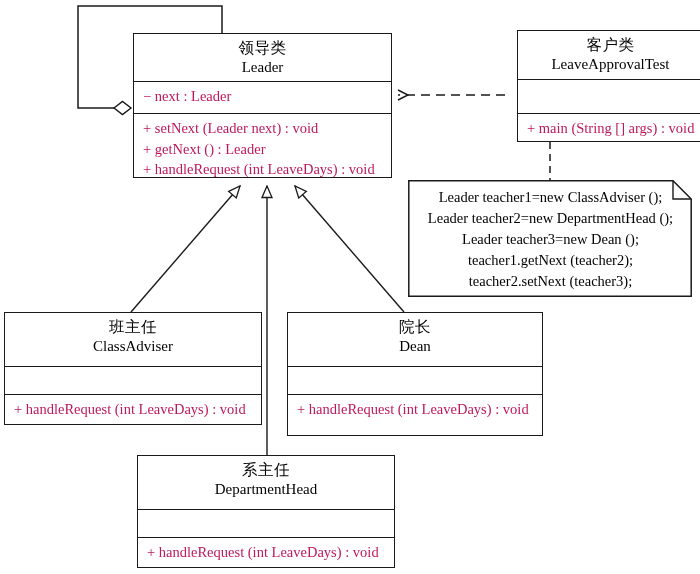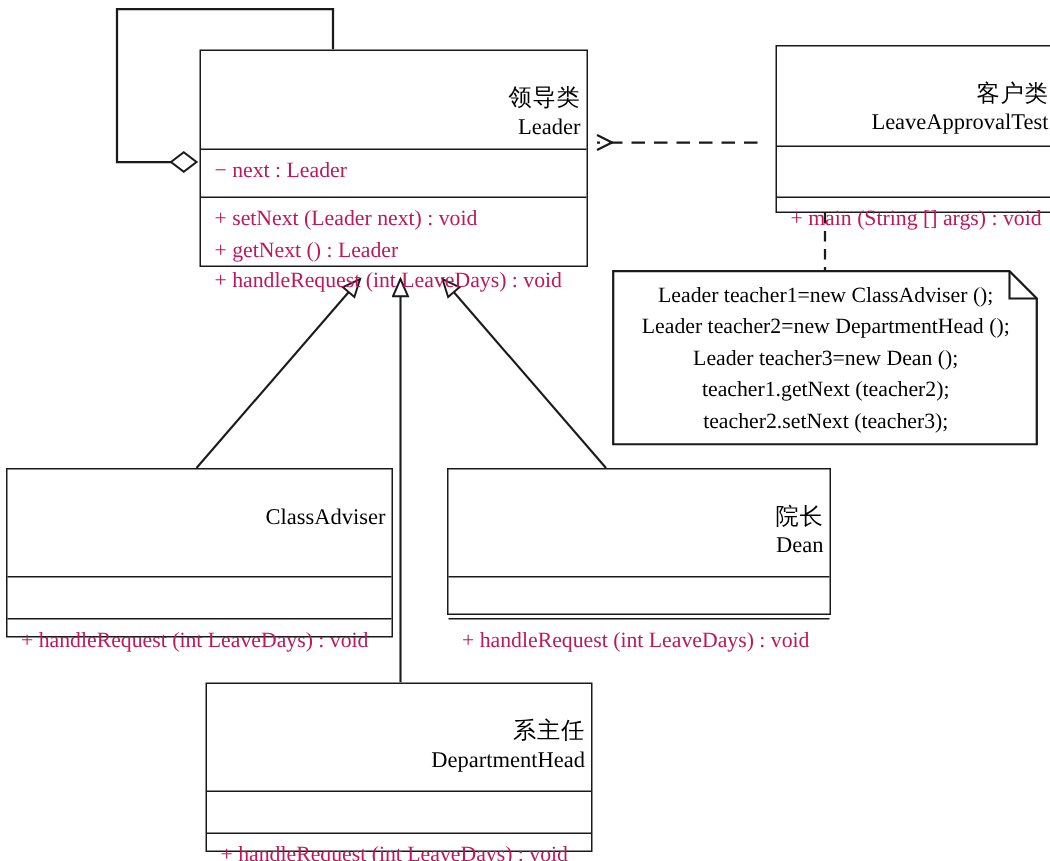--- a/index.html
+++ b/index.html
@@ -18,24 +18,23 @@
   }
   .uml-class {
     position: absolute;
     box-sizing: border-box;
     border: 1.5px solid #1a1a1a;
     background: #ffffff;
     z-index: 5;
   }
   .cls-header {
     box-sizing: border-box;
-    text-align: right;
+    text-align: center;
     padding: 5px 4px 6px 4px;
     line-height: 1.22;
-    margin-top: 18px;
   }
   .cls-cn {
     font-size: 15.5px;
     color: #000;
     letter-spacing: 0.5px;
   }
   .cls-en {
     font-size: 15px;
     color: #000;
   }
@@ -151,29 +150,30 @@
       <div class="cls-en">LeaveApprovalTest</div>
     </div>
     <div class="cls-div empty-compartment" style="height:34px;"></div>
     <div class="cls-div cls-ops" style="height:30px;">
       <div class="cls-row">+ main (String [] args) : void</div>
     </div>
   </div>
 
   <div class="uml-class" style="left:4px; top:312px; width:258px; height:113px;">
     <div class="cls-header" style="height:53px;">
+      <div class="cls-cn">班主任</div>
       <div class="cls-en">ClassAdviser</div>
     </div>
     <div class="cls-div empty-compartment" style="height:28px;"></div>
     <div class="cls-div cls-ops" style="height:32px;">
       <div class="cls-row">+ handleRequest (int LeaveDays) : void</div>
     </div>
   </div>
 
-  <div class="uml-class" style="left:298px; top:312px; width:256px; height:98px;">
+  <div class="uml-class" style="left:287px; top:312px; width:256px; height:124px;">
     <div class="cls-header" style="height:53px;">
       <div class="cls-cn">院长</div>
       <div class="cls-en">Dean</div>
     </div>
     <div class="cls-div empty-compartment" style="height:28px;"></div>
     <div class="cls-div cls-ops" style="height:32px;">
       <div class="cls-row">+ handleRequest (int LeaveDays) : void</div>
     </div>
   </div>
 

